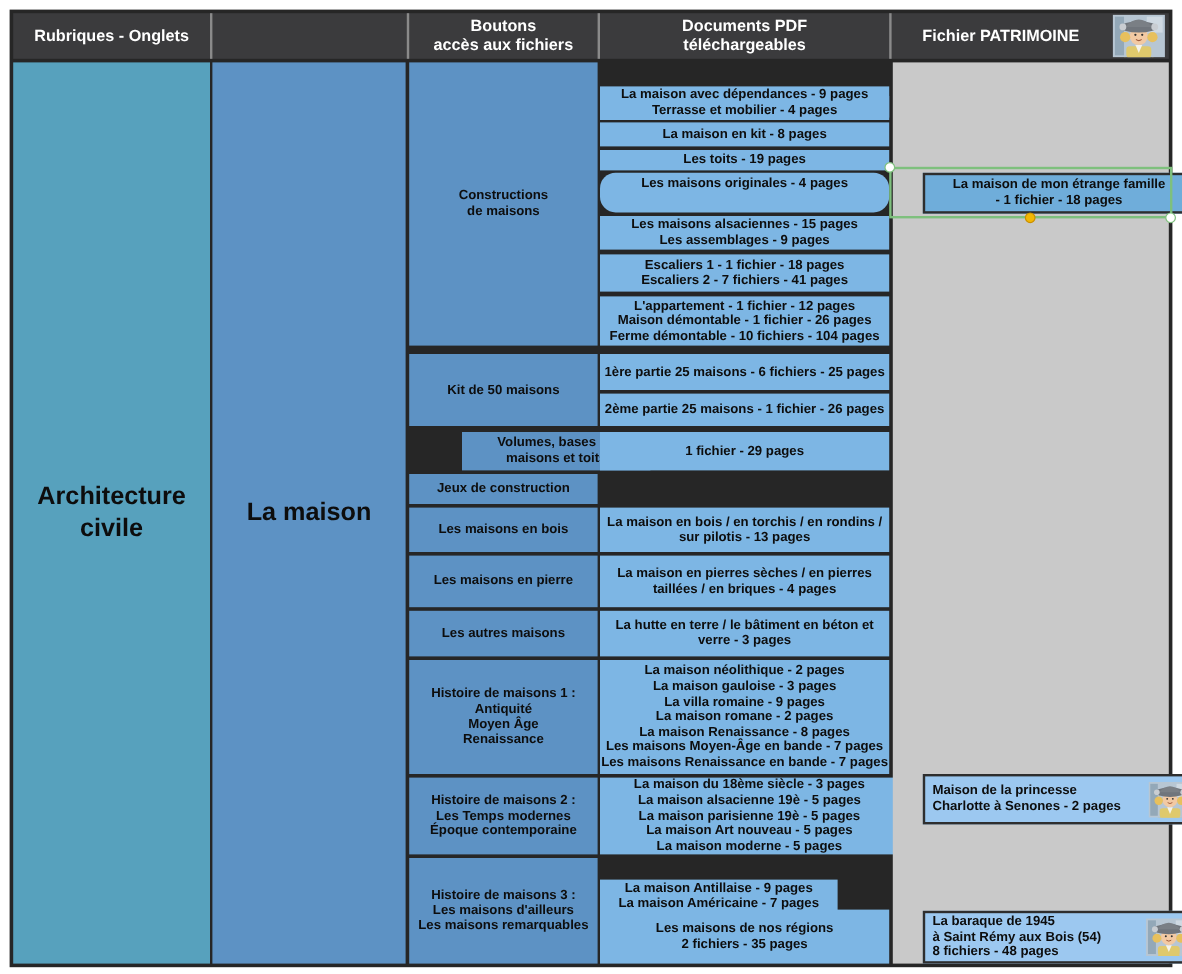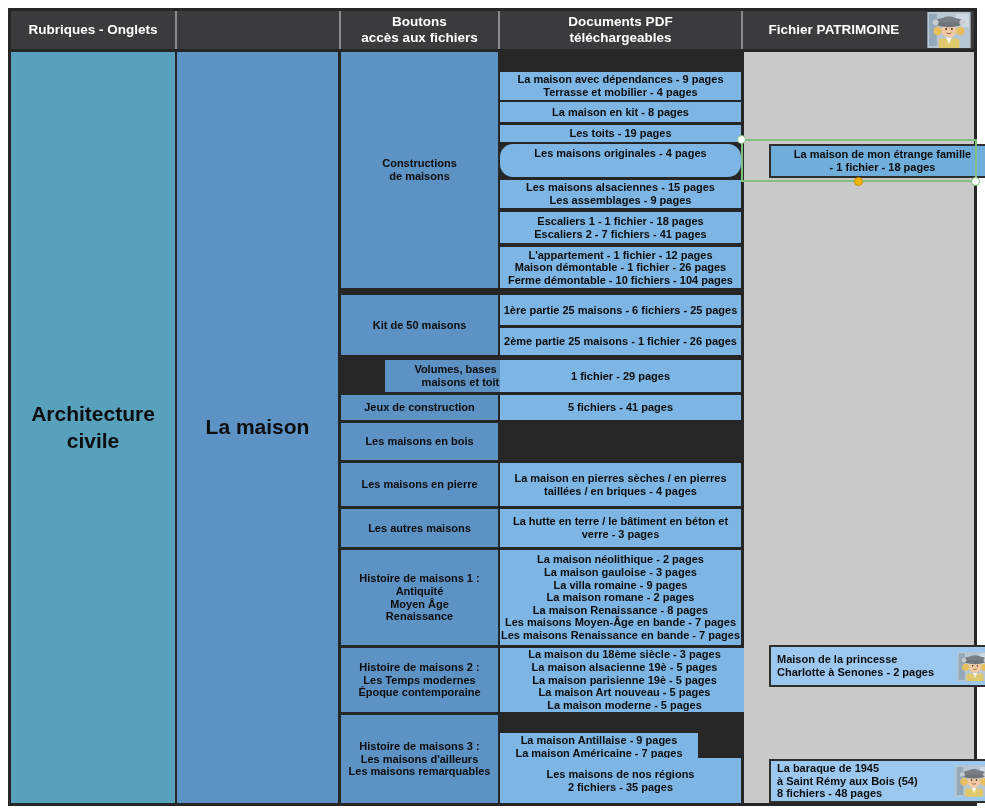--- a/index.html
+++ b/index.html
@@ -129,21 +129,22 @@
   <div class="abs cell pdf" style="left:492px;top:172px;width:241px;height:28px;">Les maisons alsaciennes - 15 pages
 Les assemblages - 9 pages</div>
   <div class="abs cell pdf" style="left:492px;top:204px;width:241px;height:31px;">Escaliers 1 - 1 fichier - 18 pages
 Escaliers 2 - 7 fichiers - 41 pages</div>
   <div class="abs cell pdf" style="left:492px;top:239px;width:241px;height:41px;">L'appartement - 1 fichier - 12 pages
 Maison démontable - 1 fichier - 26 pages
 Ferme démontable - 10 fichiers - 104 pages</div>
   <div class="abs cell pdf" style="left:492px;top:287px;width:241px;height:30px;">1ère partie  25 maisons - 6 fichiers - 25 pages</div>
   <div class="abs cell pdf" style="left:492px;top:320px;width:241px;height:27px;">2ème partie 25 maisons -  1 fichier - 26 pages</div>
   <div class="abs cell pdf" style="left:492px;top:352px;width:241px;height:32px;">1 fichier - 29 pages</div>
-  <div class="abs cell pdf" style="left:492px;top:387px;width:241px;height:25px;">5 fichiers - 41 pages</div>
+  <div class="abs cell pdf" style="left:492px;top:415px;width:241px;height:37px;">La maison en bois / en torchis / en rondins /
+sur pilotis - 13 pages</div>
   <div class="abs cell pdf" style="left:492px;top:455px;width:241px;height:43px;">La maison en pierres sèches / en pierres
 taillées / en briques - 4 pages</div>
   <div class="abs cell pdf" style="left:492px;top:501px;width:241px;height:38px;">La hutte en terre / le bâtiment en béton et
 verre - 3 pages</div>
   <div class="abs cell pdf" style="left:492px;top:542px;width:241px;height:95px;">La maison néolithique - 2 pages
 La maison gauloise - 3 pages
 La villa romaine - 9 pages
 La maison romane - 2 pages
 La maison Renaissance - 8 pages
 Les maisons Moyen-Âge en bande - 7 pages

